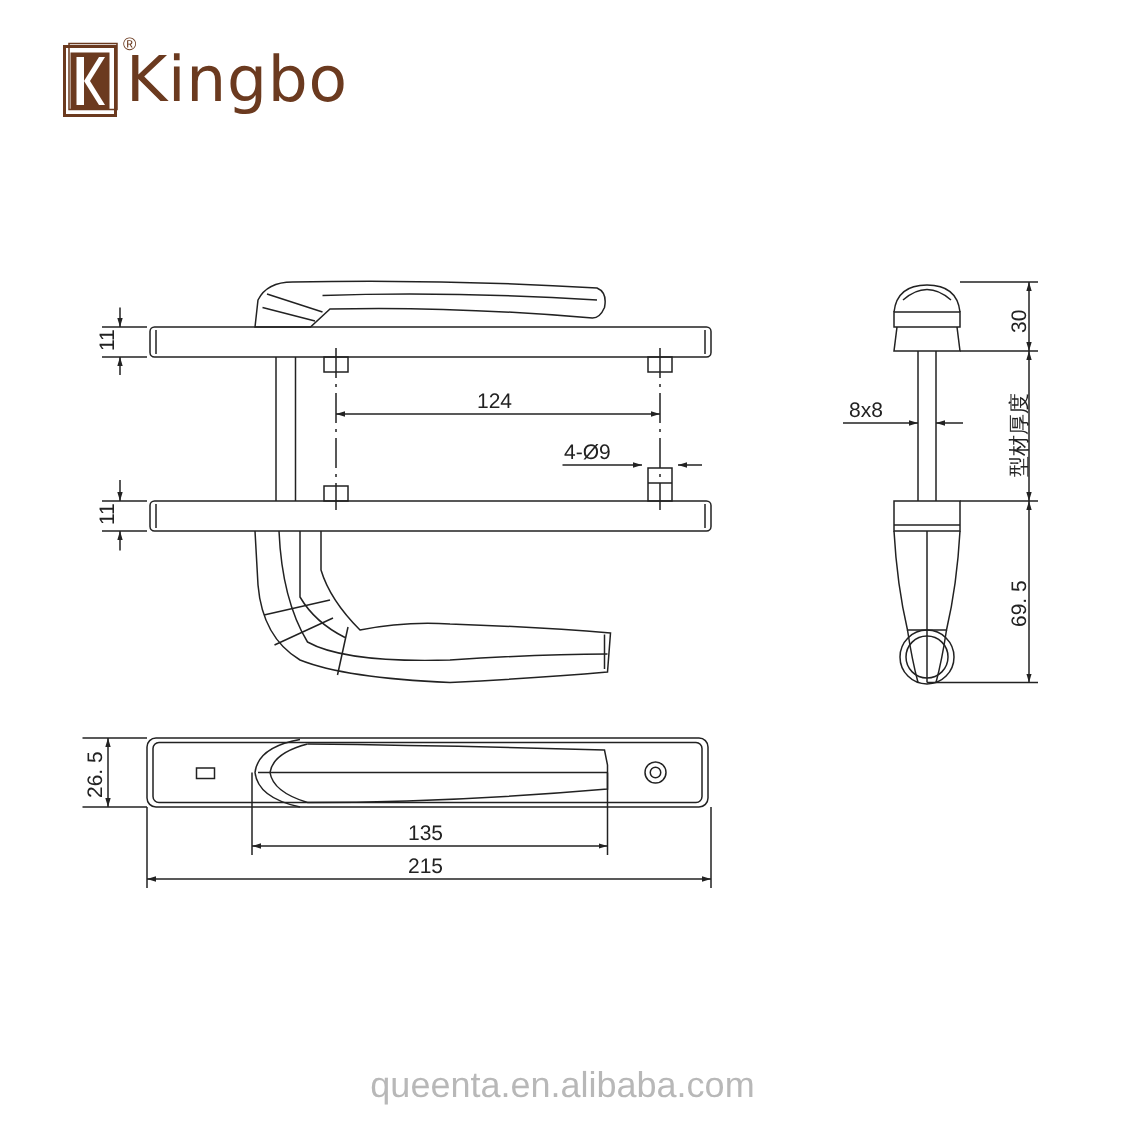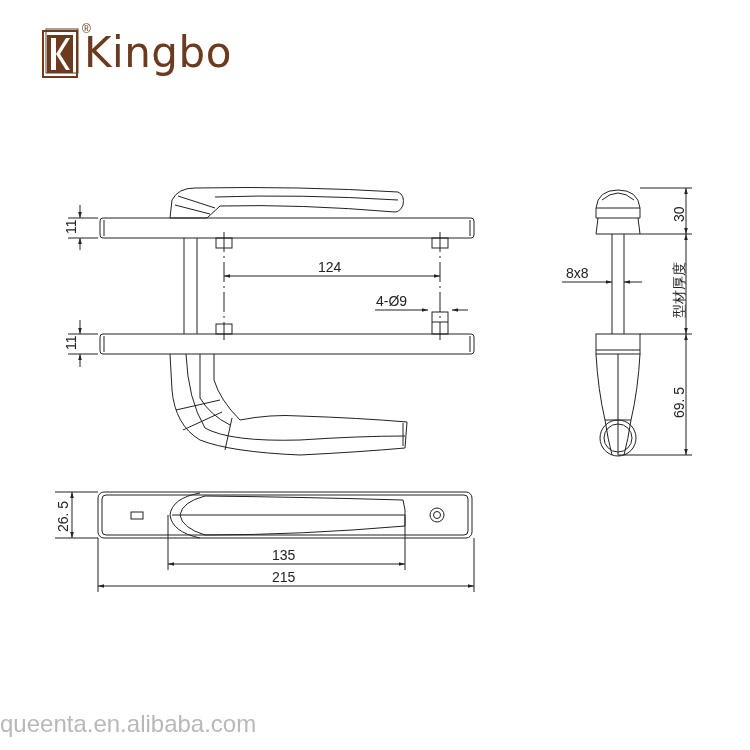--- a/index.html
+++ b/index.html
@@ -3,21 +3,21 @@
 <meta charset="utf-8">
 <style>
   html, body { margin: 0; padding: 0; background: #ffffff; }
   body { width: 750px; height: 750px; position: relative; overflow: hidden; font-family: "Liberation Sans", sans-serif; }
   .logo { position: absolute; left: 42px; top: 28px; display: flex; align-items: flex-end; }
   .logo-mark { width: 38px; height: 50px; position: relative; }
   .logo-text { font-family: "DejaVu Sans", sans-serif; font-size: 42px; color: #6b3a1f; margin-left: 4px; line-height: 50px; letter-spacing: 0.5px; }
   .reg { position: absolute; left: 82px; top: 22px; font-size: 12px; color: #6b3a1f; }
   svg.drawing { position: absolute; left: 0; top: 0; }
   .dim { font-family: "Liberation Sans", sans-serif; font-size: 14px; fill: #222; }
-  .watermark { position: absolute; left: 0; width: 750px; top: 710px; text-align: left; font-family: "Liberation Sans", sans-serif; font-size: 24px; color: #b8b8b8; }
+  .watermark { position: absolute; left: 0; width: 750px; top: 710px; text-align: center; font-family: "Liberation Sans", sans-serif; font-size: 24px; color: #b8b8b8; }
 </style>
 </head>
 <body>
 
 <div class="logo">
   <svg class="logo-mark" width="38" height="50" viewBox="0 0 38 50">
     <rect x="1" y="3" width="34" height="46" fill="none" stroke="#6b3a1f" stroke-width="2"></rect>
     <rect x="4" y="1" width="32" height="44" fill="none" stroke="#6b3a1f" stroke-width="1"></rect>
     <rect x="5" y="7" width="26" height="38" fill="#6b3a1f"></rect>
     <rect x="9" y="10" width="5" height="32" fill="#ffffff"></rect>

